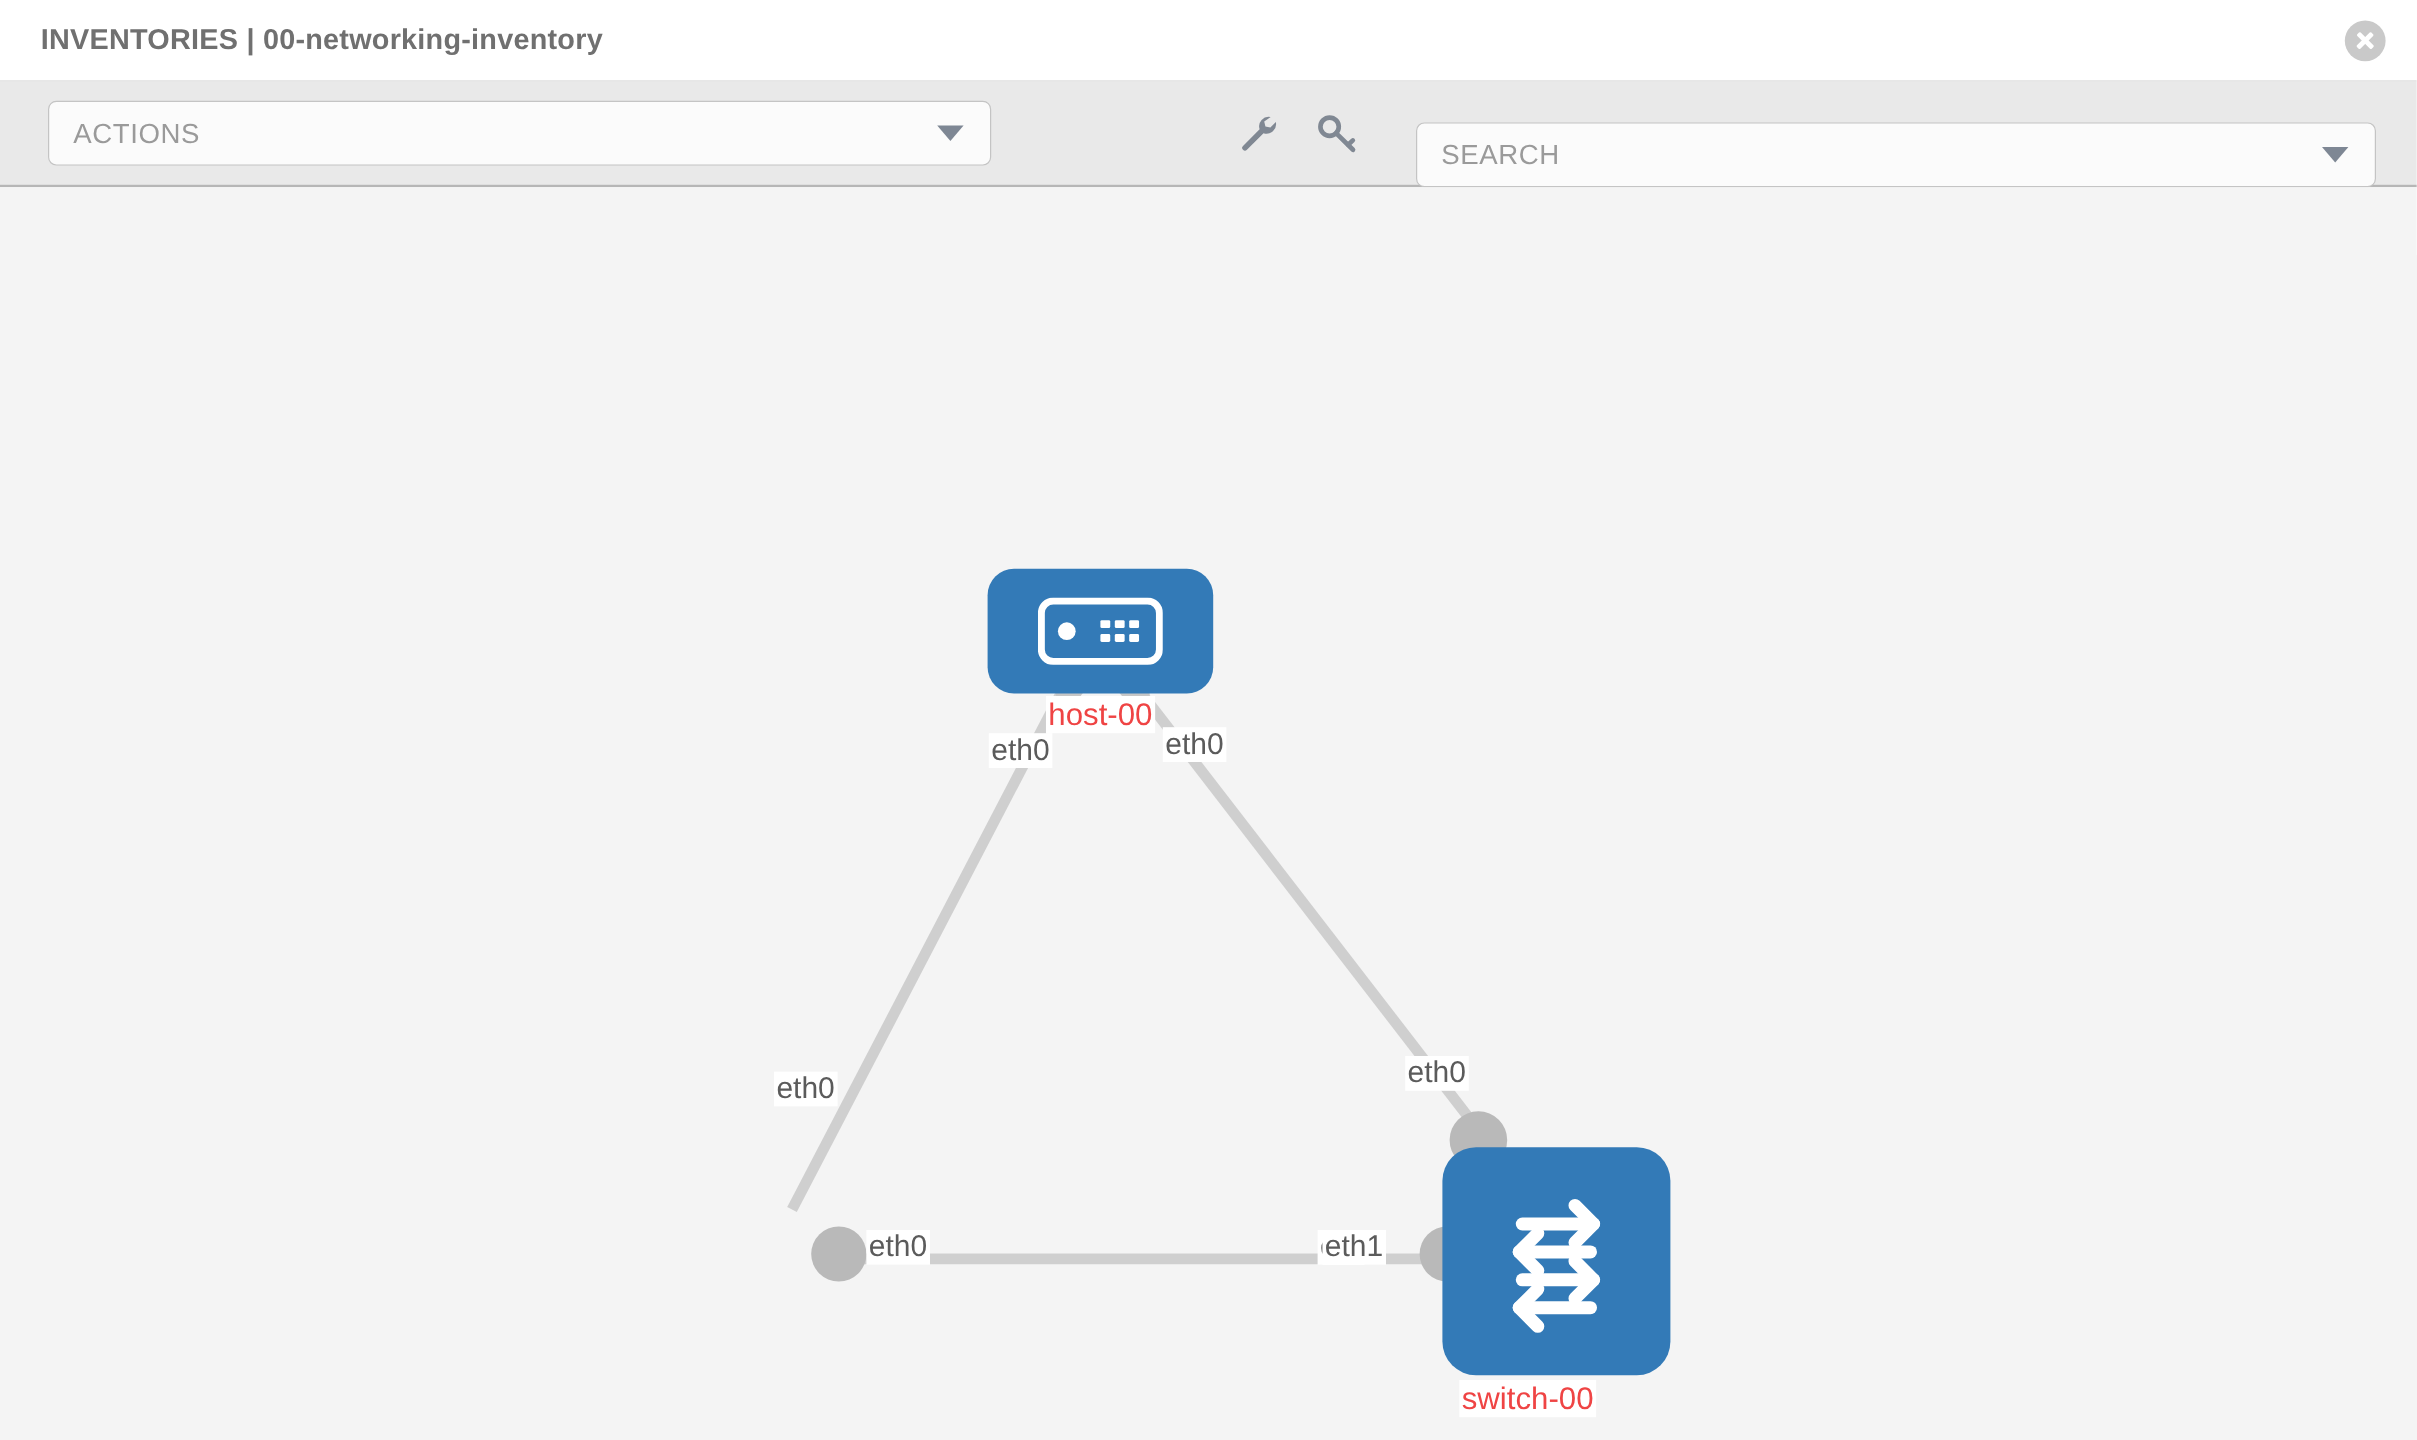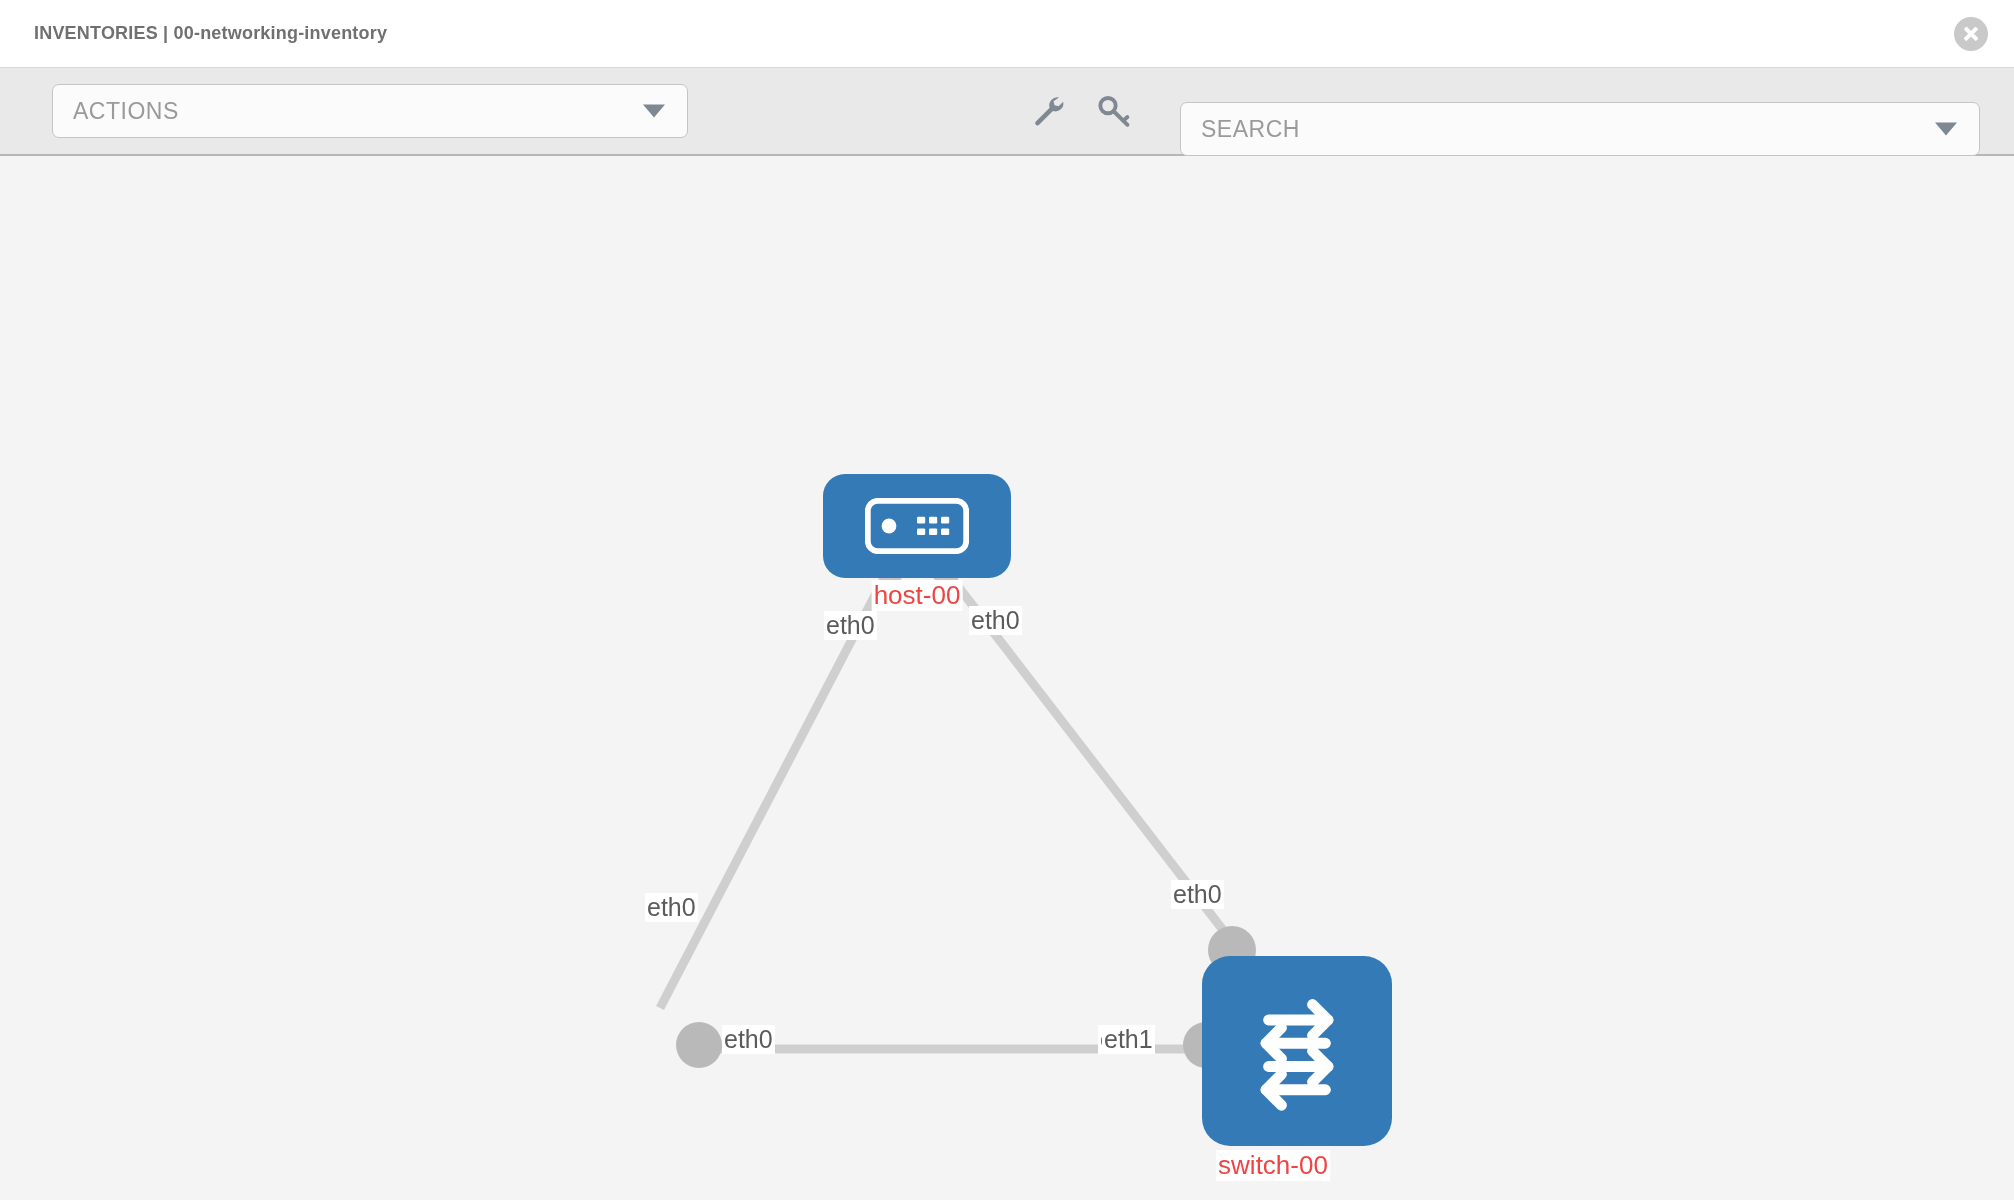--- a/index.html
+++ b/index.html
@@ -14,21 +14,21 @@
   .header {
     position: relative;
     height: 68px;
     background: #ffffff;
     border-bottom: 1px solid #d7d7d7;
     display: flex;
     align-items: center;
   }
   .page-title {
     margin-left: 34px;
-    font-size: 18px;
+    font-size: 24px;
     font-weight: bold;
     color: #707070;
     letter-spacing: 0.2px;
     white-space: nowrap;
   }
   .close-btn {
     position: absolute;
     right: 26px; top: 50%;
     transform: translateY(-50%);
     width: 34px; height: 34px;
@@ -75,21 +75,21 @@
   }
   .caret {
     position: absolute;
     right: 22px; top: 50%;
     transform: translateY(-50%);
     width: 0; height: 0;
     border-left: 11px solid transparent;
     border-right: 11px solid transparent;
     border-top: 13px solid #7e8794;
   }
-  #actions-select { margin-left: 52px; width: 636px; }
+  #actions-select { margin-left: 40px; width: 786px; }
   #search-select  { position: absolute; left: 1180px; width: 800px; margin-top: 36px; }
 
   .tool-icons {
     position: absolute;
     left: 1030px;
     display: flex;
     gap: 30px;
     align-items: center;
   }
   .icon-btn { cursor: pointer; line-height: 0; }

